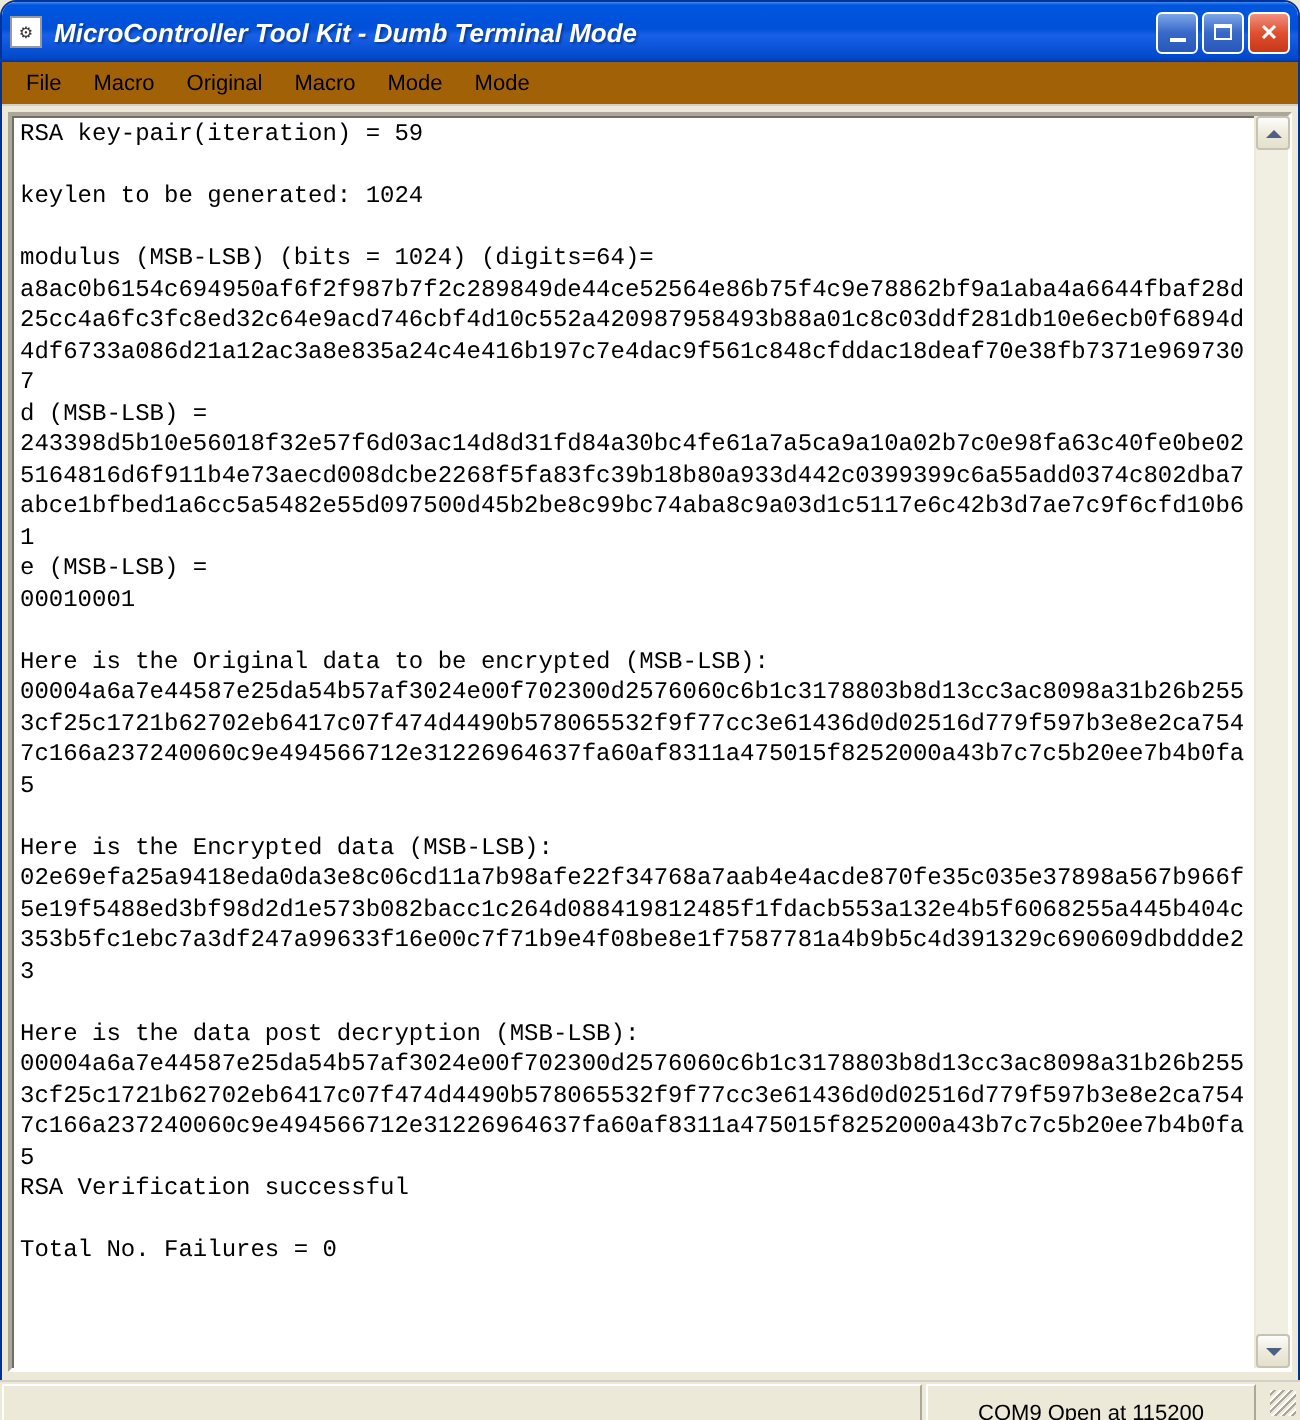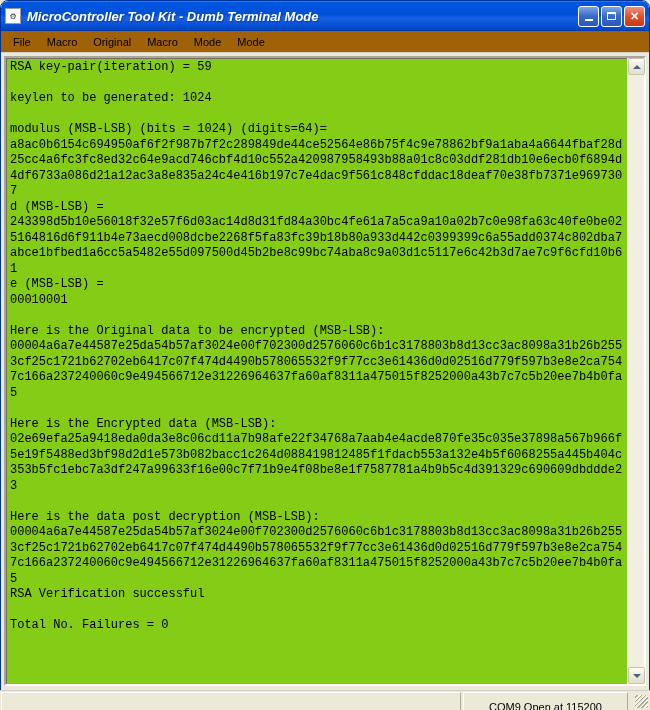--- a/index.html
+++ b/index.html
@@ -88,21 +88,21 @@
       font-size: 11px;
     }
     .content-frame {
       margin: 3px;
       height: 630px;
       border: 2px solid #ece9d8;
       border-top-color: #aca899;
       border-left-color: #aca899;
       border-right-color: #fff;
       border-bottom-color: #fff;
-      background: #84cc16;
+      background: #ffffff;
       position: relative;
       box-shadow: inset 1px 1px 0 #716f64;
     }
     .terminal {
       position: absolute;
       top: 0; left: 0; right: 17px; bottom: 0;
       font-family: "Courier New", monospace;
       font-size: 12px;
       line-height: 15.5px;
       padding: 2px 4px;

